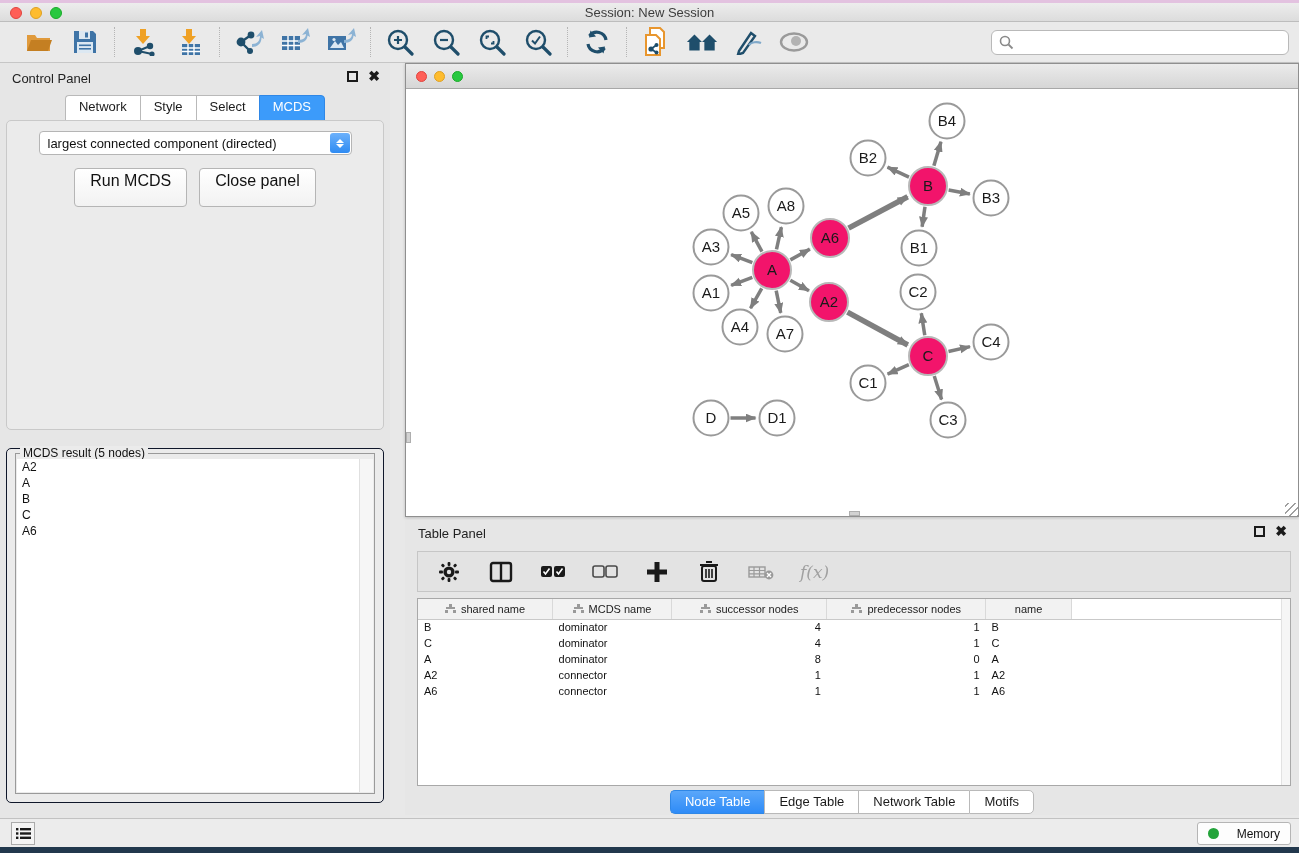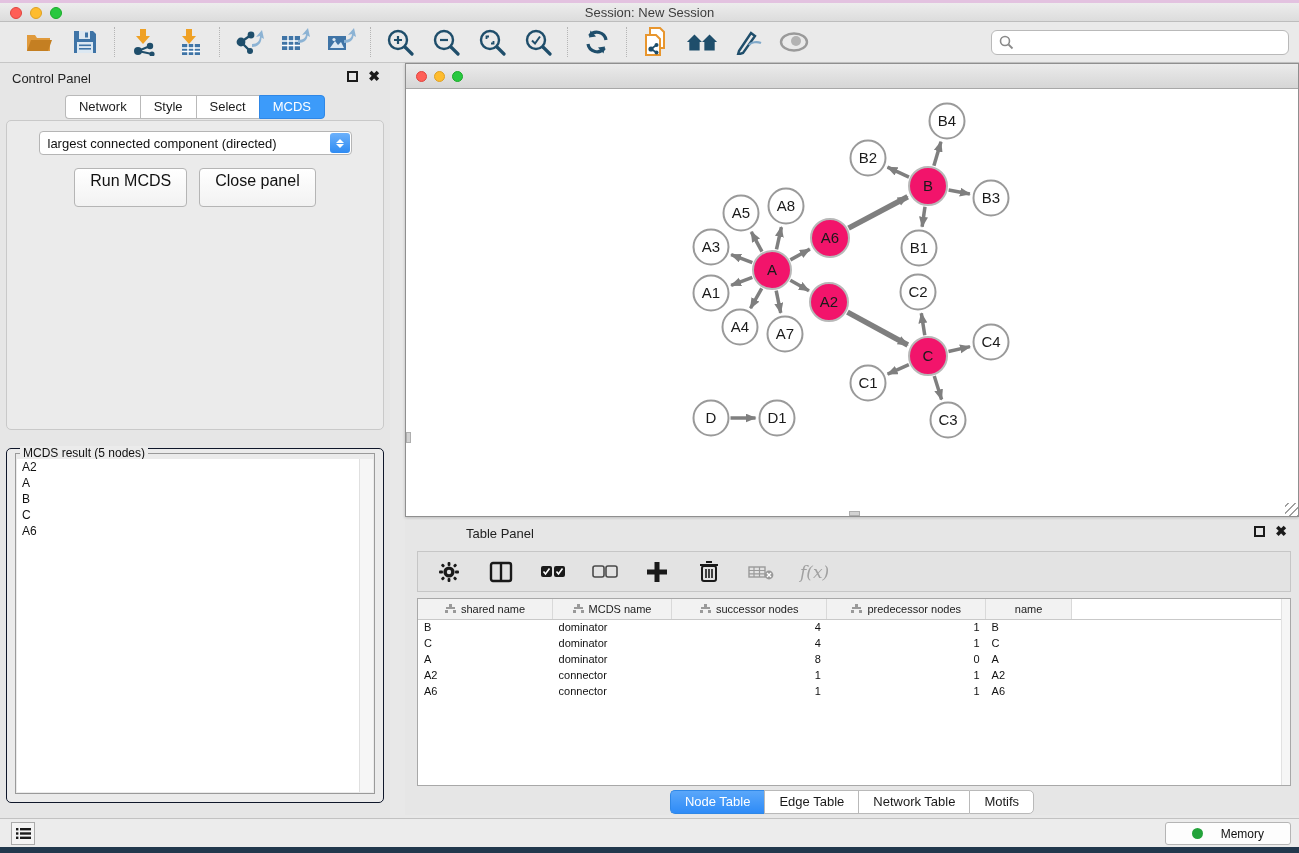--- a/index.html
+++ b/index.html
@@ -37,21 +37,21 @@
   .workspace { position:absolute; left:0; top:63px; width:1299px; height:755px; }
 
   
   .control-panel { position:absolute; left:0; top:0; width:390px; height:755px; background:#e6e6e6; }
   .cp-header { position:absolute; left:12px; top:8px; font-size:13px; color:#222; }
   .cp-winbtns { position:absolute; right:10px; top:8px; display:flex; gap:10px; align-items:center; }
   .float-box { width:11px; height:11px; border:2px solid #1a1a1a; background:transparent; }
   .close-x { font-size:14px; font-weight:bold; color:#1a1a1a; line-height:11px; }
   .cp-tabs { position:absolute; left:0; top:32px; width:100%; display:flex; justify-content:center; }
   .cp-tab { font-size:13px; color:#1a1a1a; background:#fff; border:1px solid #b9b9b9; border-right:none;
-    padding:3px 13px 4px; }
+    padding:3px 13px 16px; }
   .cp-tab:first-child { border-radius:4px 0 0 4px; }
   .cp-tab:last-child { border-radius:0 4px 4px 0; border-right:1px solid #b9b9b9; }
   .cp-tab.selected { background:#3c9bfa; color:#fff; border-color:#2f87e6; }
   .cp-frame1 { position:absolute; left:6px; top:57px; width:378px; height:310px; background:#ebebeb;
     border:1px solid #c9c9c9; border-radius:5px; }
   .opt-label { margin-top:18px; text-align:center; font-size:13px; color:#111; }
   .opt-select { margin:10px auto 0; width:313px; height:24px; background:#fff; border:1px solid #b5b5b5;
     border-radius:4px; display:flex; align-items:center; position:relative; }
   .opt-select .val { font-size:13px; color:#111; padding-left:8px; white-space:nowrap; }
   .opt-stepper { position:absolute; right:1px; top:1px; width:20px; height:20px; background:linear-gradient(#6cb1fb,#2f8bf2);
@@ -80,21 +80,21 @@
   .net-lights { position:absolute; left:10px; top:7px; display:flex; gap:7px; }
   .net-lights .light { width:11px; height:11px; }
   .net-canvas { position:absolute; left:0; top:25px; width:892px; height:427px; background:#fff; }
   .grip-left { position:absolute; left:0px; top:368px; width:5px; height:11px; background:#d2d2d2; border:1px solid #aeaeae; }
   .grip-bottom { position:absolute; left:443px; bottom:0px; width:11px; height:5px; background:#d2d2d2; border:1px solid #aeaeae; }
   .grip-corner { position:absolute; right:0; bottom:0; width:13px; height:13px;
     background:repeating-linear-gradient(135deg, transparent 0 2px, #9f9f9f 2px 3px, transparent 3px 5px); }
 
   
   .table-panel { position:absolute; left:405px; top:457px; width:894px; height:295px; background:#e6e6e6; }
-  .tp-header { position:absolute; left:13px; top:6px; font-size:13px; color:#222;margin-left:48px; }
+  .tp-header { position:absolute; left:13px; top:6px; font-size:13px; color:#222; }
   .tp-winbtns { position:absolute; right:12px; top:6px; display:flex; gap:10px; align-items:center; }
   .tp-toolbar { position:absolute; left:12px; top:31px; right:8px; height:41px; background:#e3e3e3;
     border:1px solid #c6c6c6; display:flex; align-items:center; gap:26px; padding-left:18px; }
   .tp-toolbar .tbtn { width:26px; height:26px; }
   .fx-label { font-size:17px; color:#a0a0a0; font-family:"DejaVu Serif", serif; font-style:italic; }
   .tp-table { position:absolute; left:12px; top:78px; right:8px; height:188px; background:#fff;
     border:1px solid #a8a8a8; overflow:hidden; }
   .tp-scroll { position:absolute; right:0; top:0; width:9px; height:100%; background:#f6f6f6; border-left:1px solid #e2e2e2; }
   table.grid { border-collapse:collapse; table-layout:fixed; }
   table.grid th { height:20px; background:#f2f2f2; border-bottom:1px solid #c9c9c9; border-right:1px solid #d9d9d9;
@@ -114,21 +114,21 @@
     padding:3px 14px 4px; }
   .tp-tab:first-child { border-radius:5px 0 0 5px; }
   .tp-tab:last-child { border-radius:0 5px 5px 0; border-right:1px solid #b9b9b9; }
   .tp-tab.selected { background:linear-gradient(#5aa7fa,#2e8bf7); color:#fff; border-color:#2f87e6; }
 
   
   .statusbar { position:absolute; left:0; top:818px; width:100%; height:29px; background:#ececec; border-top:1px solid #c2c2c2; }
   .sb-listbtn { position:absolute; left:11px; top:3px; width:24px; height:23px; background:#f4f4f4;
     border:1px solid #ababab; display:flex; align-items:center; justify-content:center; }
   .memory-btn { position:absolute; right:8px; top:3px; height:23px; background:#fdfdfd; border:1px solid #b5b5b5;
-    border-radius:3px; display:flex; align-items:center; gap:18px; padding:0 26px; }
+    border-radius:3px; display:flex; align-items:center; gap:18px; padding:0 10px; }
   .memory-dot { width:11px; height:11px; border-radius:50%; background:#23a33a; }
   .memory-btn span.lbl { font-size:12px; color:#111; }
 
   svg text { font-family:"Liberation Sans", sans-serif; }
 </style>
 </head>
 <body>
 
 <div class="screen">
   <div class="desktop-top"></div>

